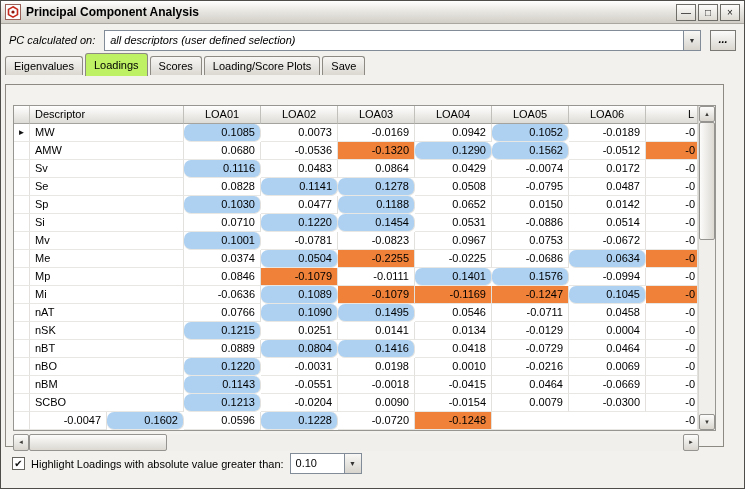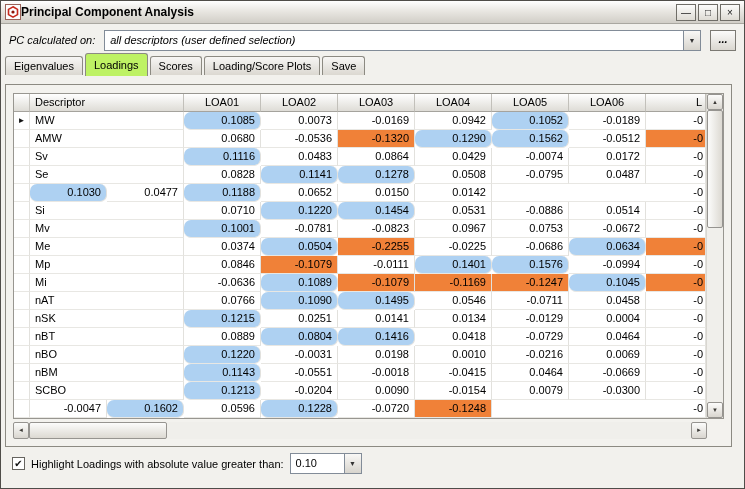--- a/index.html
+++ b/index.html
@@ -5,21 +5,21 @@
   * { margin:0; padding:0; box-sizing:border-box; }
   body { background:#ffffff; font-family:"Liberation Sans","DejaVu Sans",sans-serif; }
 
   .window { position:relative; width:745px; height:489px; background:#f2f1ed;
             border:1px solid #4f4d49; overflow:hidden; font-size:11px; color:#000; }
 
   
   .titlebar { position:absolute; top:0; left:0; right:0; height:23px;
               background:linear-gradient(180deg,#ffffff 0%,#e9e7e2 45%,#d1cec7 100%);
               border-bottom:1px solid #a9a7a0; display:flex; align-items:center;
-              padding:0 4px; }
+              padding:0 4px; gap:5px; }
   .app-icon { width:16px; height:16px; display:inline-flex; flex:none; }
   .titlebar .title { font-weight:bold; font-size:12px; flex:1; white-space:nowrap; }
   .win-controls { display:flex; gap:2px; }
   .win-btn { width:20px; height:17px; border:1px solid #6f6d67;
              background:linear-gradient(#fcfcfb,#dedbd4); font-size:10px;
              line-height:15px; text-align:center; color:#1a1a1a; }
 
   
   .toolbar { position:absolute; top:28px; left:8px; right:8px; height:22px;
              display:flex; align-items:center; gap:9px;font-style:italic; }
@@ -38,22 +38,22 @@
   
   .tabs { position:absolute; top:52px; left:4px; right:4px; height:22px;
           display:flex; align-items:flex-end; z-index:2; overflow:visible; }
   .tab { height:19px; padding:3px 8px 0; border:1px solid #8c8a82; border-bottom:none;
          border-radius:3px 3px 0 0; background:linear-gradient(#f7f6f4,#dbd8d1);
          margin-right:2px; white-space:nowrap; }
   .tab.active { height:23px; margin-bottom:-1px; background:#bef264;
                 position:relative; z-index:3; padding-top:5px; }
 
   
-  .tabpanel { position:absolute; top:83px; left:4px; right:12px; height:363px;
-              border:1px solid #8c8a82; background:#f3f2ee; padding:8px 7px 0; }
+  .tabpanel { position:absolute; top:83px; left:4px; right:20px; height:363px;
+              border:1px solid #8c8a82; background:#f3f2ee; padding:20px 7px 0; }
 
   .grid-frame { display:flex; height:326px; border:1px solid #989690; background:#fff; }
   .grid-table { flex:1; display:flex; flex-direction:column; overflow:hidden; }
   .g-row { display:flex; height:18px; flex:none; }
   .g-cell { border-right:1px solid #e2e1dd; border-bottom:1px solid #e8e7e3;
             line-height:17px; overflow:hidden; white-space:nowrap; }
   .g-gutter { width:16px; flex:none; text-align:center; font-size:8px; color:#111; }
   .g-label  { width:154px; flex:none; padding-left:5px; }
   .g-val    { width:77px; flex:none; text-align:right; padding-right:5px; }
   .g-part   { flex:1; text-align:right; padding-right:2px; }
@@ -177,20 +177,21 @@
             <div class="g-cell g-val">0.0828</div>
             <div class="g-cell g-val pos">0.1141</div>
             <div class="g-cell g-val pos">0.1278</div>
             <div class="g-cell g-val">0.0508</div>
             <div class="g-cell g-val">-0.0795</div>
             <div class="g-cell g-val">0.0487</div>
             <div class="g-cell g-part">-0</div>
           </div>
           <div class="g-row">
             <div class="g-cell g-gutter"></div>
+            <div class="g-cell g-label">Sp</div>
             <div class="g-cell g-val pos">0.1030</div>
             <div class="g-cell g-val">0.0477</div>
             <div class="g-cell g-val pos">0.1188</div>
             <div class="g-cell g-val">0.0652</div>
             <div class="g-cell g-val">0.0150</div>
             <div class="g-cell g-val">0.0142</div>
             <div class="g-cell g-part">-0</div>
           </div>
           <div class="g-row">
             <div class="g-cell g-gutter"></div>

